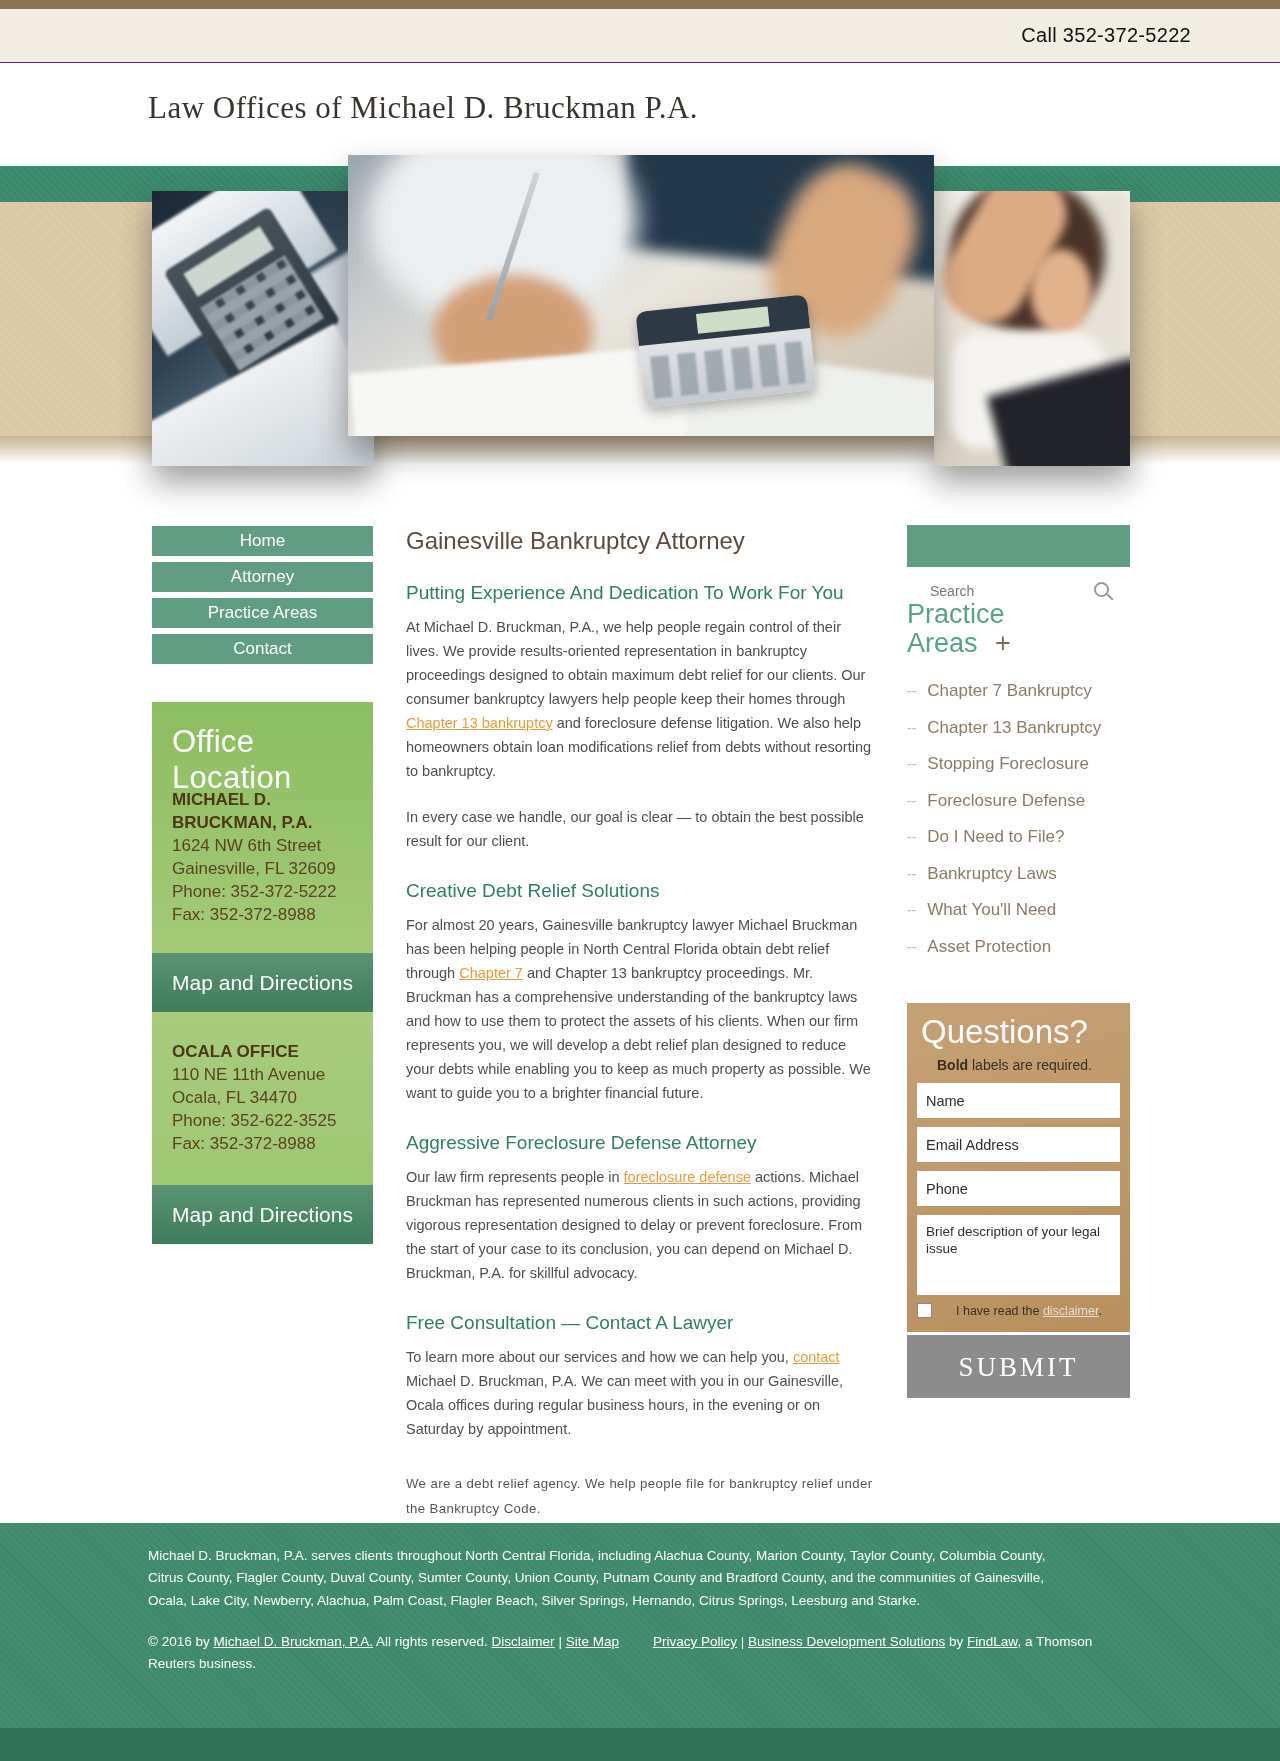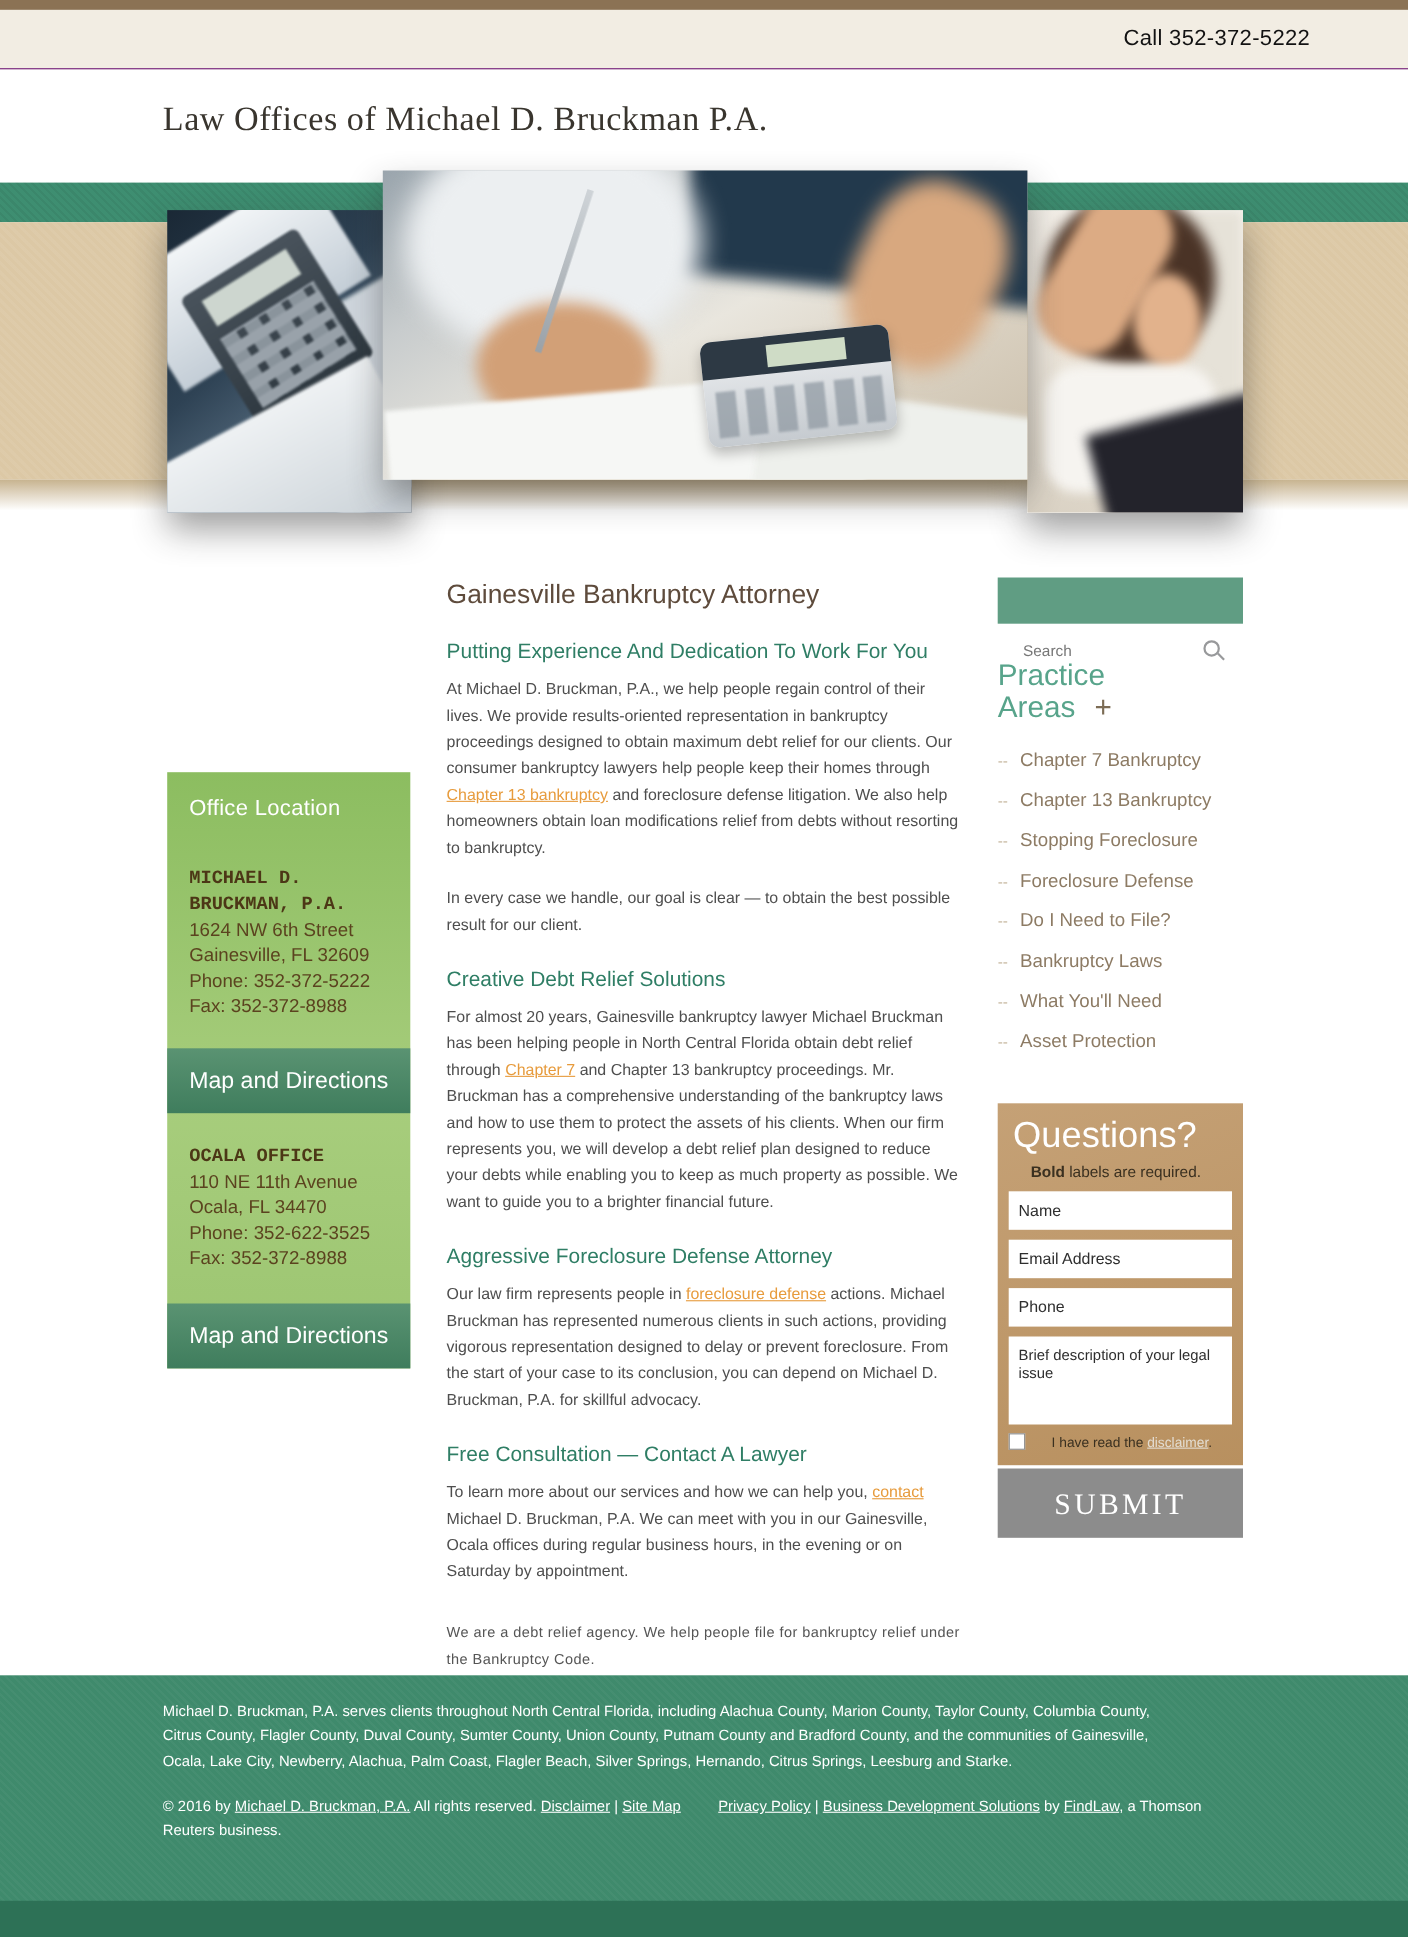--- a/index.html
+++ b/index.html
@@ -62,24 +62,24 @@
   .hr-skirt{right:-24px;bottom:-24px;width:155px;height:115px;background:#23232b;transform:rotate(-15deg);filter:blur(5px);}
 
   
   .sidenav{position:absolute;left:152px;top:526px;width:221px;}
   .nav-item{display:block;height:30px;line-height:30px;margin-bottom:6px;background:#609d83;
       color:#fff;text-align:center;font-size:17px;text-decoration:none;cursor:pointer;}
 
   
   .office-box{position:absolute;left:152px;top:702px;width:221px;height:542px;
       background:linear-gradient(180deg,#8cbd60,#a7cd7c 55%,#9cc571);}
-  .office-title{position:absolute;left:20px;top:22px;font-size:20px;color:#fff;letter-spacing:.3px;}
+  .office-title{position:absolute;left:20px;top:22px;font-size:31px;color:#fff;letter-spacing:.3px;}
   .loc{position:absolute;left:20px;font-size:17px;line-height:23px;color:#5b431f;}
   .loc0{top:86px;} .loc1{top:338px;}
-  .loc-name{font-weight:bold;color:#4c3716;font-family:Liberation Mono, monospace;}
+  .loc-name{font-weight:bold;color:#4c3716;}
   .mapbtn{position:absolute;left:0;width:221px;height:59px;line-height:59px;text-align:center;
       color:#fff;font-size:21px;cursor:pointer;background:linear-gradient(180deg,#5a9372,#3f7d5d);}
   .map0{top:251px;} .map1{top:483px;}
 
   
   .content{position:absolute;left:406px;top:527px;width:472px;}
   .page-title{margin:0;font-size:24px;line-height:28px;font-weight:400;color:#5e4b3c;}
   .sec-head{margin:26px 0 10px;font-size:19px;line-height:24px;font-weight:400;color:#2f7e65;}
   .body-p{margin:0 0 22px;font-size:14.5px;line-height:24px;color:#4e4e4e;}
   .tlink{color:#e79b3c;text-decoration:underline;cursor:pointer;}
@@ -168,20 +168,26 @@
   </div>
   <div class="hero-img hero-right">
     <div class="hr-window"></div>
       <div class="hr-hair"></div>
       <div class="hr-arm"></div>
     <div class="hr-face"></div>
       <div class="hr-blouse"></div>
       <div class="hr-skirt"></div>
   </div>
 
+  <nav class="sidenav" id="main-nav">
+      <a class="nav-item">Home</a>
+      <a class="nav-item">Attorney</a>
+      <a class="nav-item">Practice Areas</a>
+      <a class="nav-item">Contact</a>
+    </nav>
 
   <aside class="office-box" id="office-box">
     <div class="office-title">Office Location</div>
   <div class="loc loc0">
         <div class="loc-name">MICHAEL D.</div>
         <div class="loc-name">BRUCKMAN, P.A.</div>
         <div class="loc-line">1624 NW 6th Street</div>
         <div class="loc-line">Gainesville, FL 32609</div>
         <div class="loc-line">Phone: 352-372-5222</div>
         <div class="loc-line">Fax: 352-372-8988</div>

